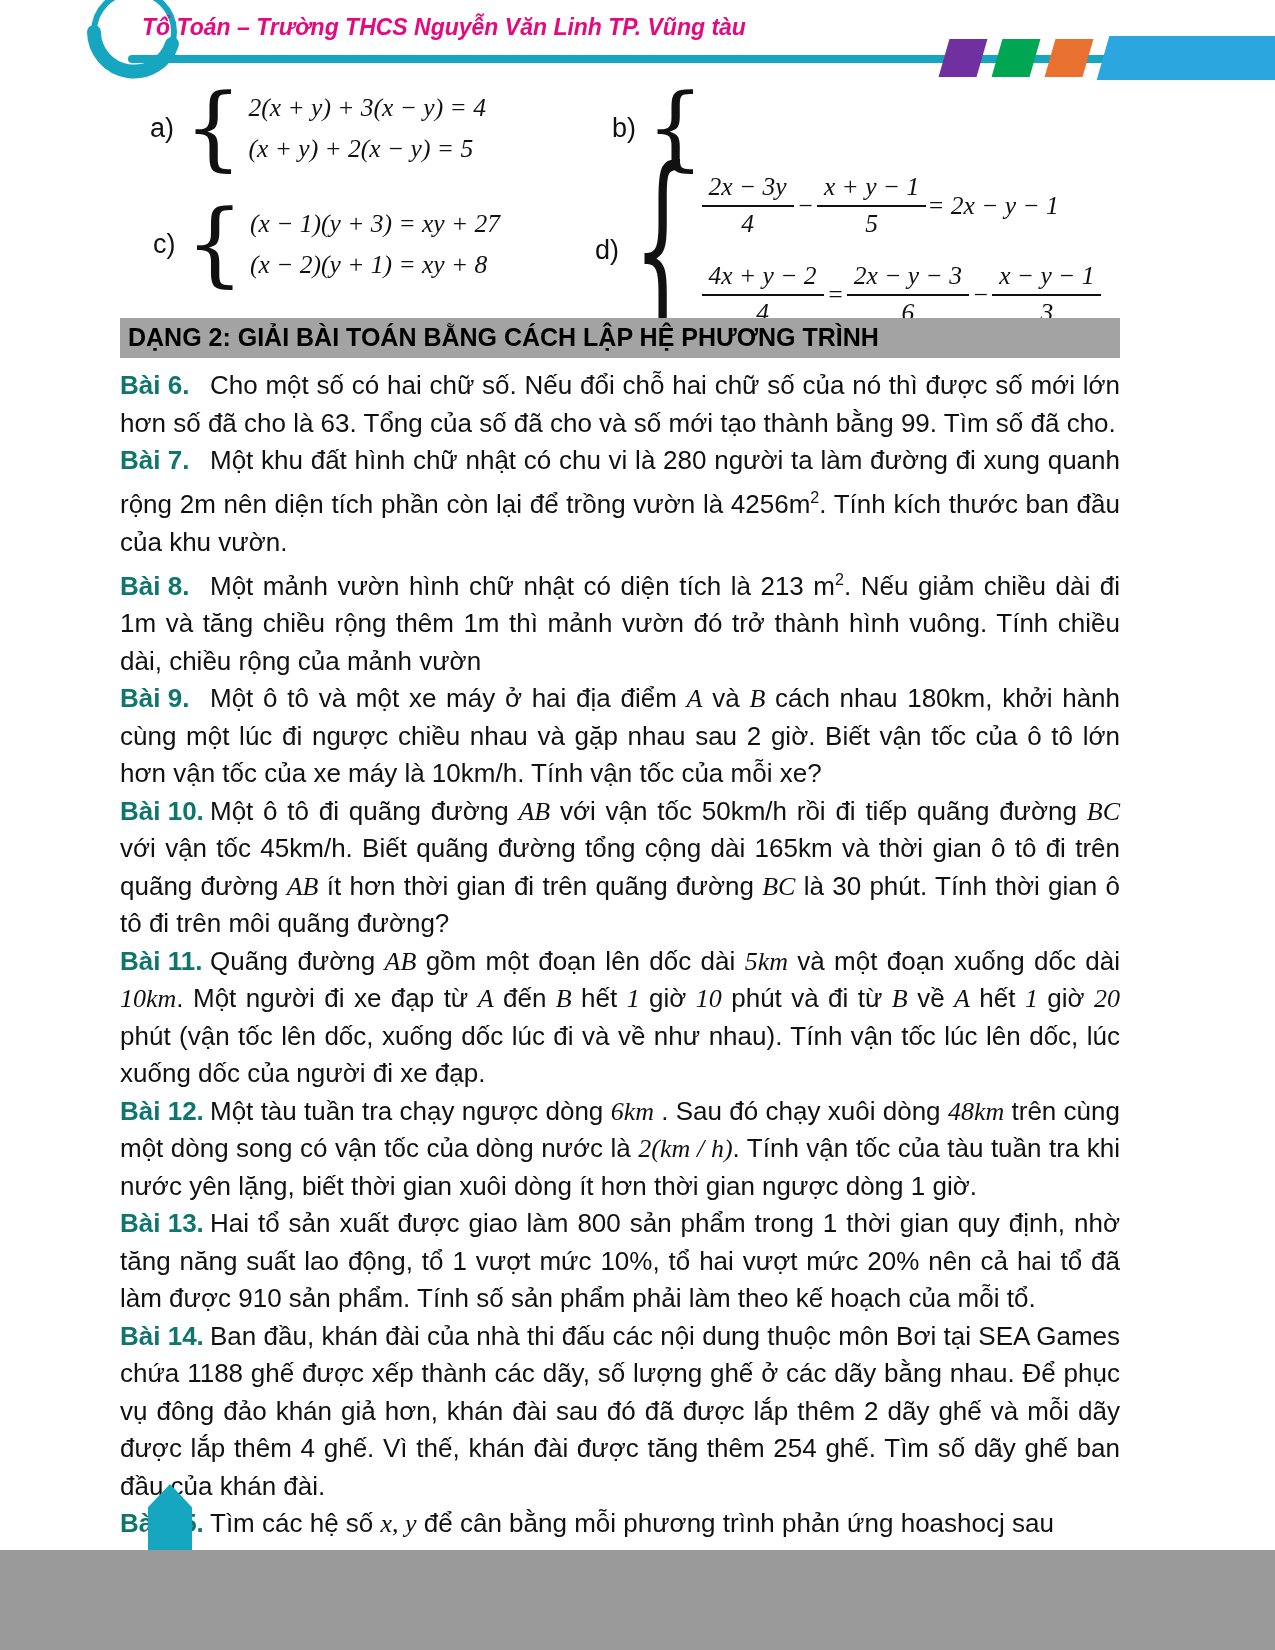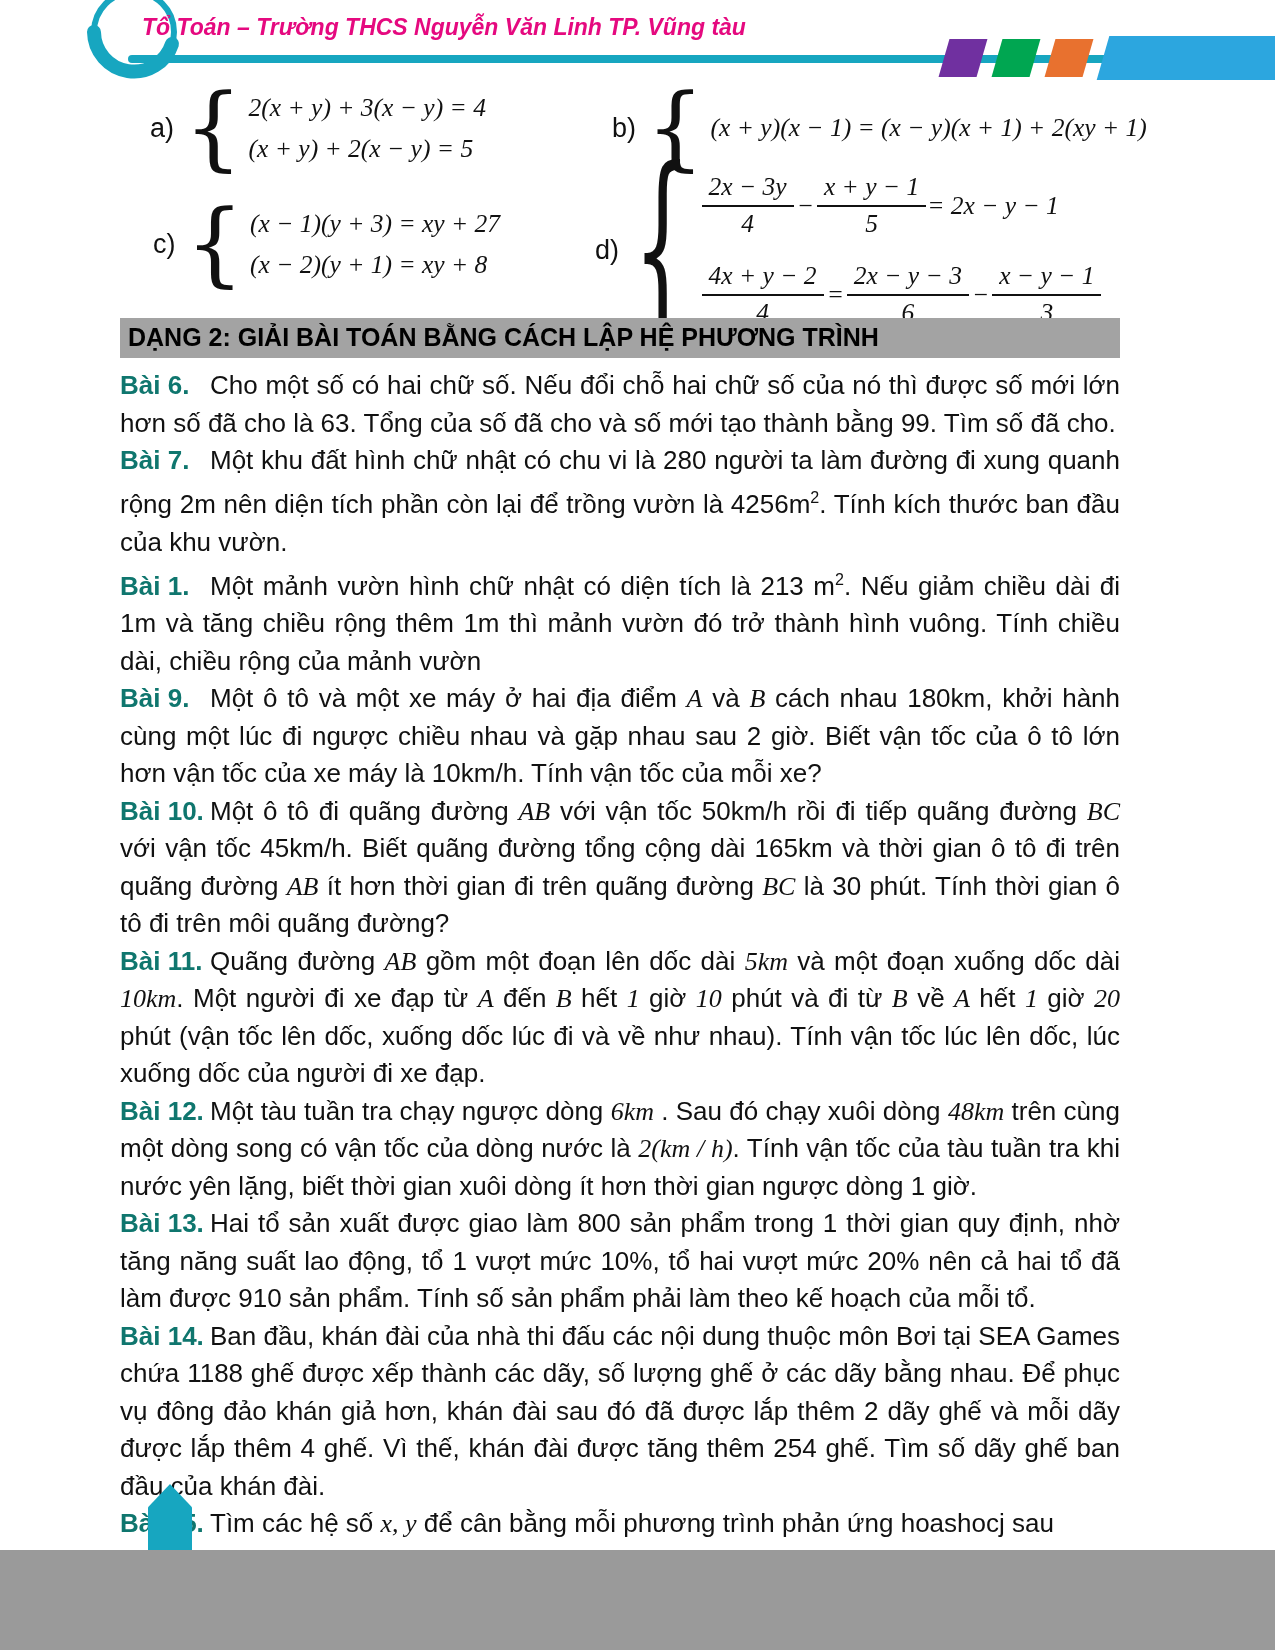--- a/index.html
+++ b/index.html
@@ -85,21 +85,20 @@
     <span class="sys-lines">
       <span>2(x + y) + 3(x − y) = 4</span>
       <span>(x + y) + 2(x − y) = 5</span>
     </span>
   </div>
 
   <div class="sys" style="left:612px; top:90px;">
     <span class="sys-label">b)</span>
     <span class="brace">{</span>
     <span class="sys-lines">
-      <span>(x + y)(x − 1) = (x − y)(x + 1) + 2(xy + 1)</span>
     </span>
   </div>
 
   <div class="sys" style="left:153px; top:206px;">
     <span class="sys-label">c)</span>
     <span class="brace">{</span>
     <span class="sys-lines">
       <span>(x − 1)(y + 3) = xy + 27</span>
       <span>(x − 2)(y + 1) = xy + 8</span>
     </span>
@@ -147,21 +146,21 @@
 
         <p class="problem">
           <span class="prob-label">Bài 6.</span><span class="prob-text"><span>Cho một số có hai chữ số. Nếu đổi chỗ hai chữ số của nó thì được số mới lớn hơn số đã cho là 63. Tổng của số đã cho và số mới tạo thành bằng 99. Tìm số đã cho.</span></span>
         </p>
 
         <p class="problem">
           <span class="prob-label">Bài 7.</span><span class="prob-text"><span>Một khu đất hình chữ nhật có chu vi là 280 người ta làm đường đi xung quanh rộng 2m nên diện tích phần còn lại để trồng vườn là 4256m</span><sup class="seg-sup">2</sup><span>. Tính kích thước ban đầu của khu vườn.</span></span>
         </p>
 
         <p class="problem">
-          <span class="prob-label">Bài 1.</span><span class="prob-text"><span>Một mảnh vườn hình chữ nhật có diện tích là 213 m</span><sup class="seg-sup">2</sup><span>. Nếu giảm chiều dài đi 1m và tăng chiều rộng thêm 1m thì mảnh vườn đó trở thành hình vuông. Tính chiều dài, chiều rộng của mảnh vườn</span></span>
+          <span class="prob-label">Bài 8.</span><span class="prob-text"><span>Một mảnh vườn hình chữ nhật có diện tích là 213 m</span><sup class="seg-sup">2</sup><span>. Nếu giảm chiều dài đi 1m và tăng chiều rộng thêm 1m thì mảnh vườn đó trở thành hình vuông. Tính chiều dài, chiều rộng của mảnh vườn</span></span>
         </p>
 
         <p class="problem">
           <span class="prob-label">Bài 9.</span><span class="prob-text"><span>Một ô tô và một xe máy ở hai địa điểm </span><span class="seg-math">A</span><span> và </span><span class="seg-math">B</span><span> cách nhau 180km, khởi hành cùng một lúc đi ngược chiều nhau và gặp nhau sau 2 giờ. Biết vận tốc của ô tô lớn hơn vận tốc của xe máy là 10km/h. Tính vận tốc của mỗi xe?</span></span>
         </p>
 
         <p class="problem">
           <span class="prob-label">Bài 10.</span><span class="prob-text"><span>Một ô tô đi quãng đường </span><span class="seg-math">AB</span><span> với vận tốc 50km/h rồi đi tiếp quãng đường </span><span class="seg-math">BC</span><span> với vận tốc 45km/h. Biết quãng đường tổng cộng dài 165km và thời gian ô tô đi trên quãng đường </span><span class="seg-math">AB</span><span> ít hơn thời gian đi trên quãng đường </span><span class="seg-math">BC</span><span> là 30 phút. Tính thời gian ô tô đi trên môi quãng đường?</span></span>
         </p>
 

